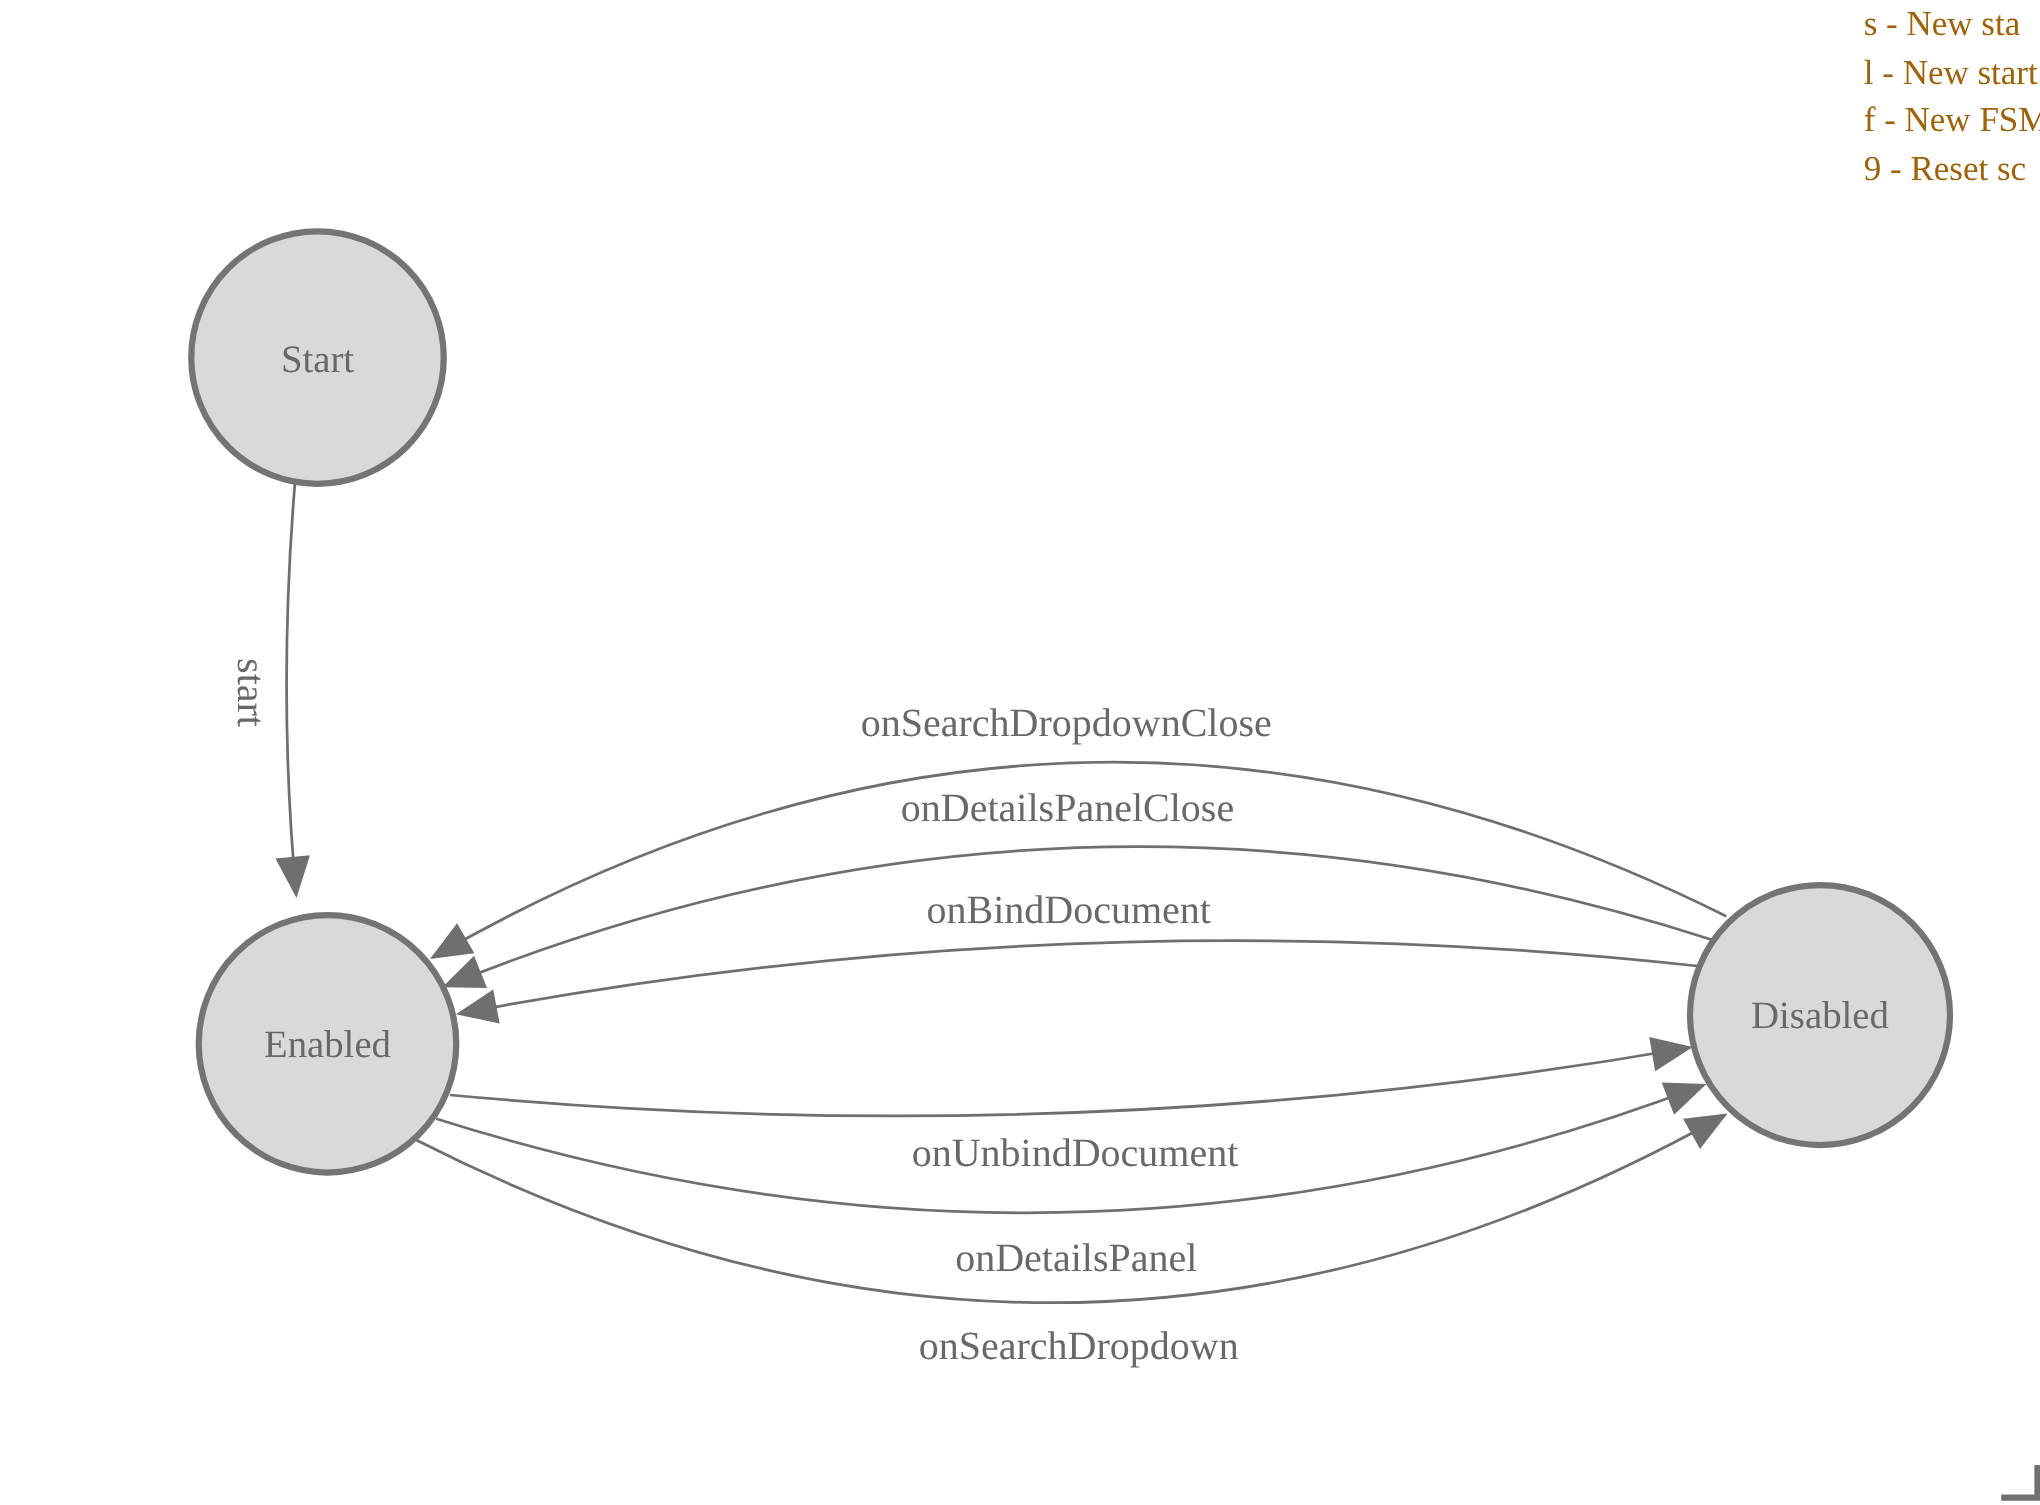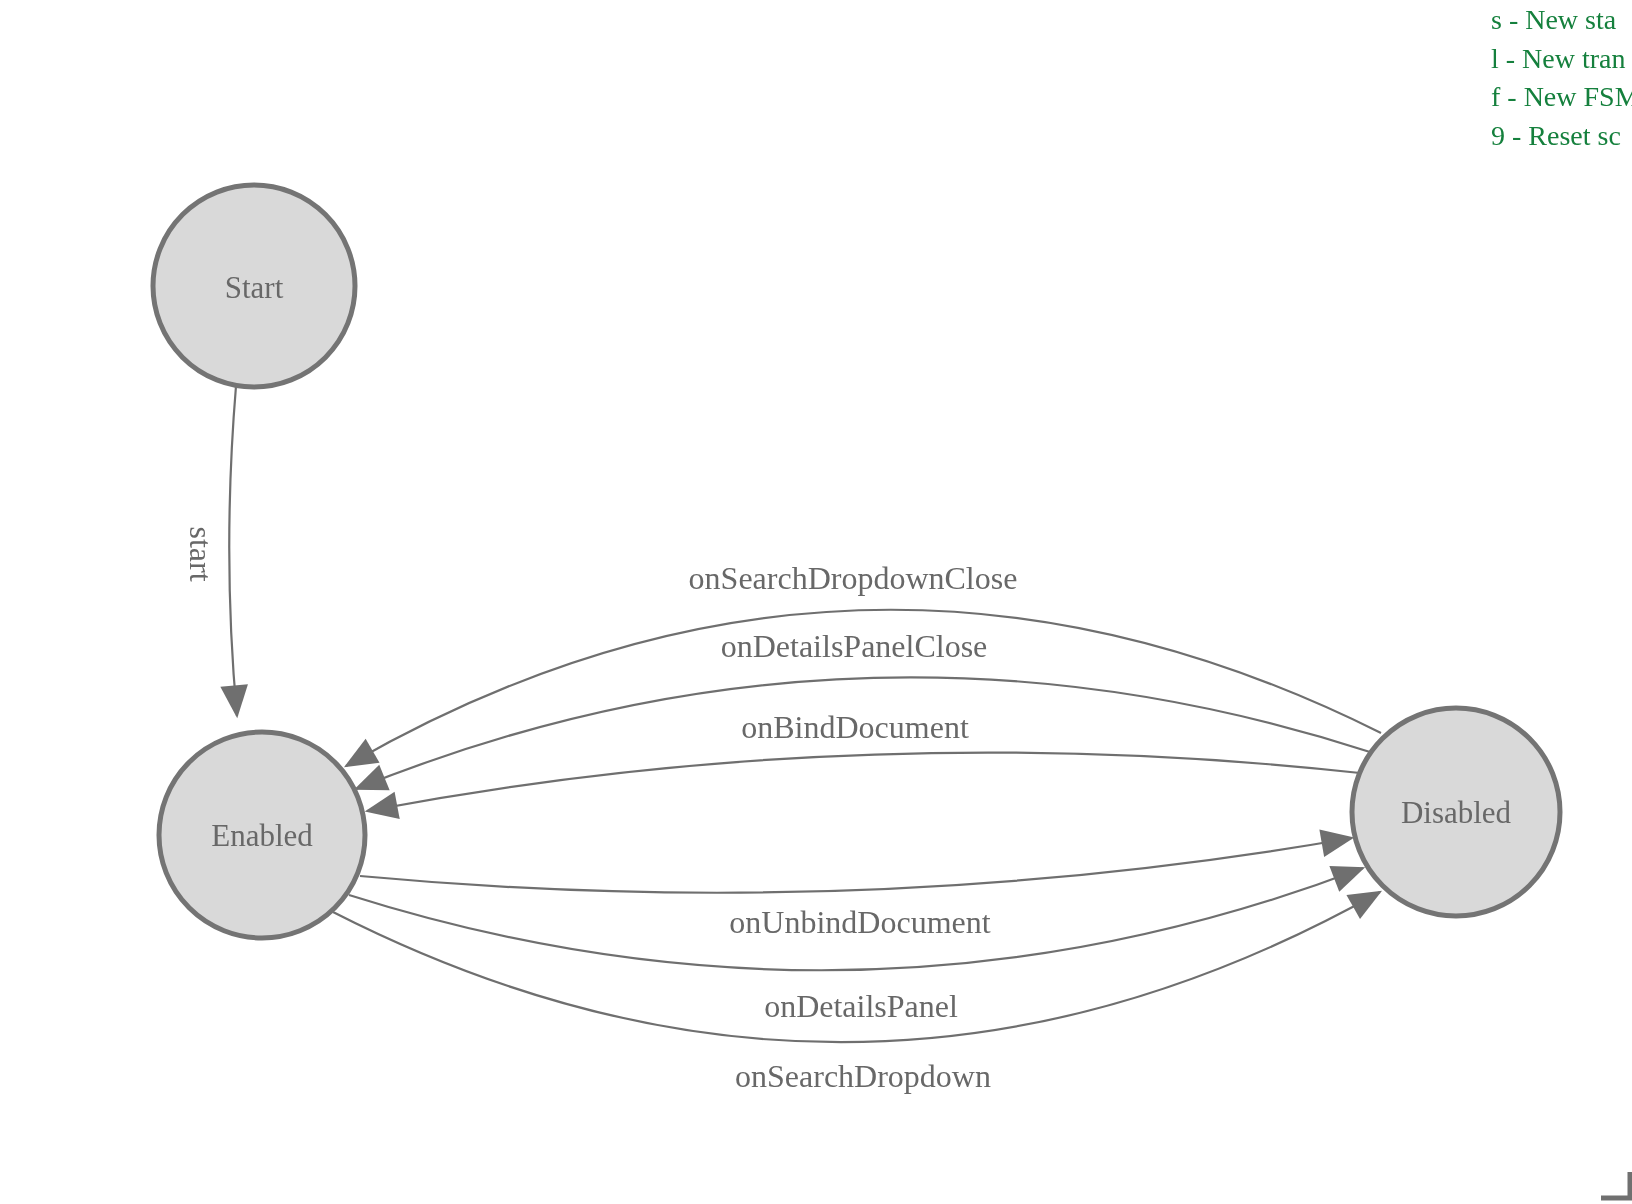--- a/index.html
+++ b/index.html
@@ -42,21 +42,21 @@
     stroke-width: 5;
   }
 
   .legend {
     position: absolute;
     left: 1491px;
     top: 1px;
     width: 141px;
     overflow: hidden;
     white-space: nowrap;
-    color: #15803d;
+    color: #a16207;
     font-size: 28px;
     line-height: 38.5px;
   }
 </style>
 </head>
 <body>
 
 <div id="canvas-wrap">
 
   <svg id="fsm-svg" width="1632" height="1204" viewBox="0 0 1632 1204">
@@ -114,18 +114,18 @@
     <g>
       <circle class="state-circle" cx="1456" cy="812" r="104"></circle>
       <text class="node-label" x="1456" y="812">Disabled</text>
     </g>
 
     <path class="corner-bracket" d="M 1630 1172 L 1630 1198 L 1601 1198"></path>
   </svg>
 
   <div class="legend">
     <div>s - New sta</div>
-    <div>l - New tran</div>
+    <div>l - New start</div>
     <div>f - New FSM</div>
     <div>9 - Reset sc</div>
   </div>
 
 </div>
 
 </body></html>

